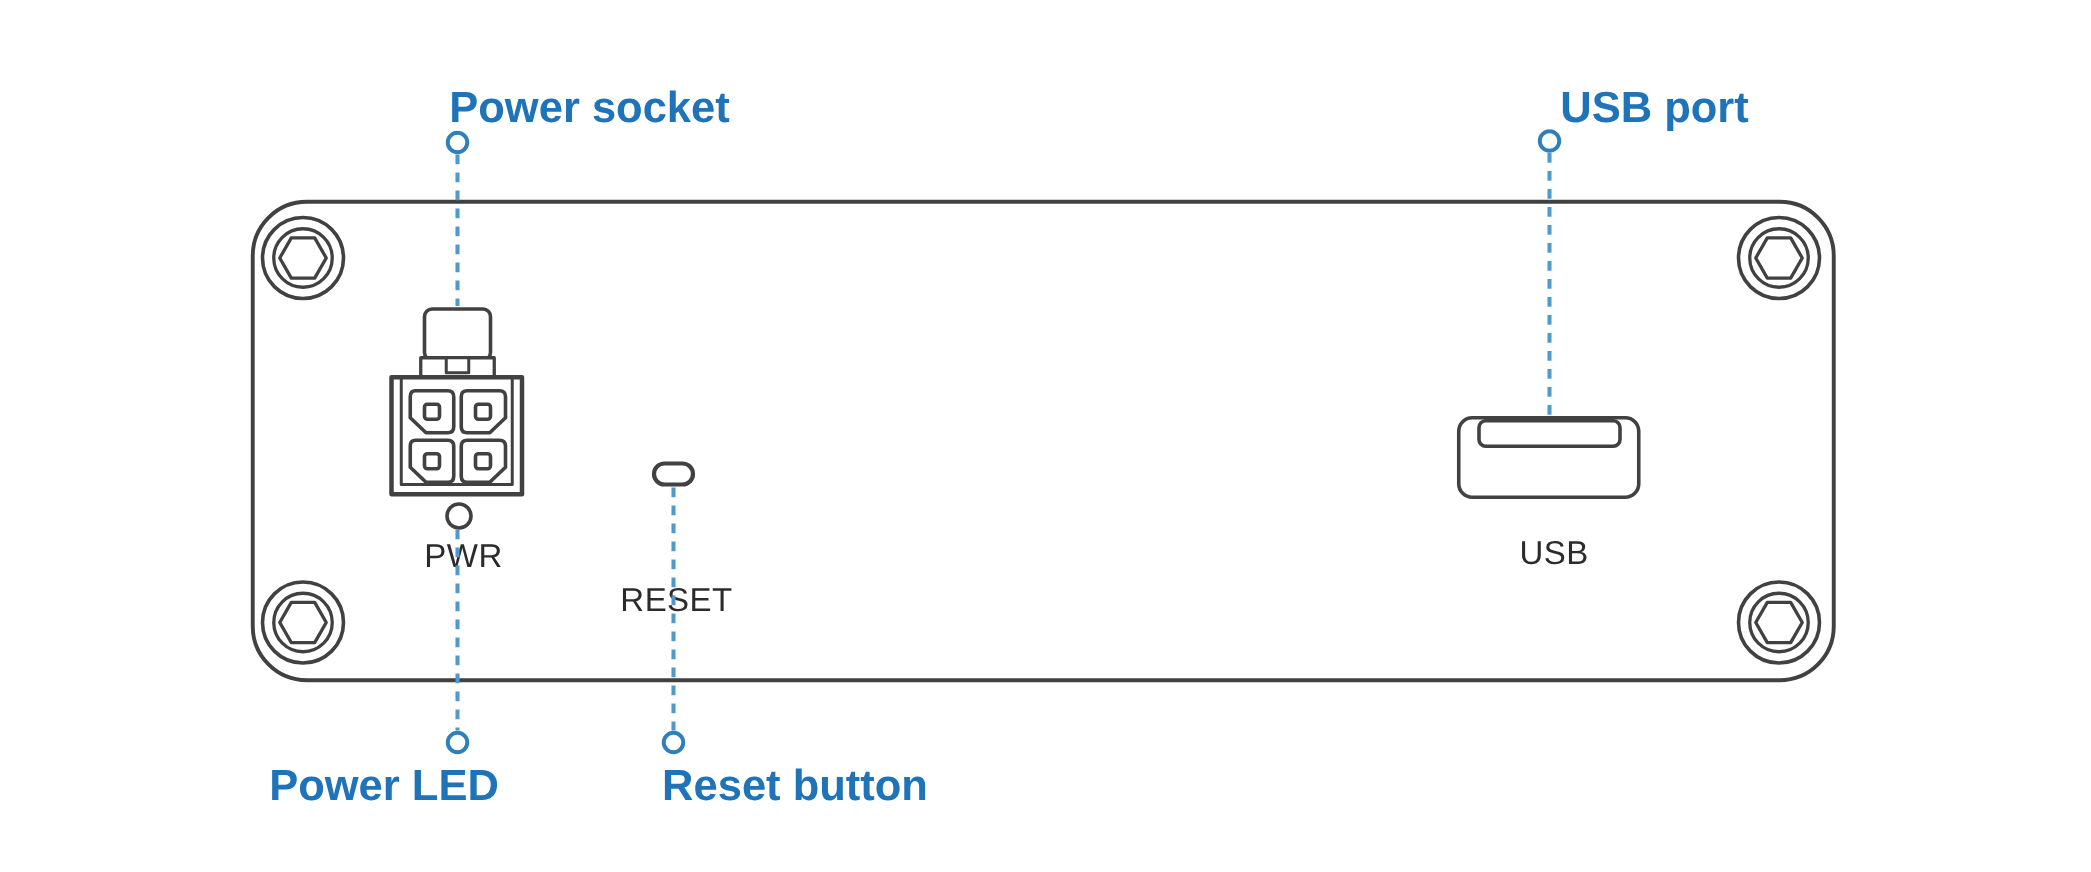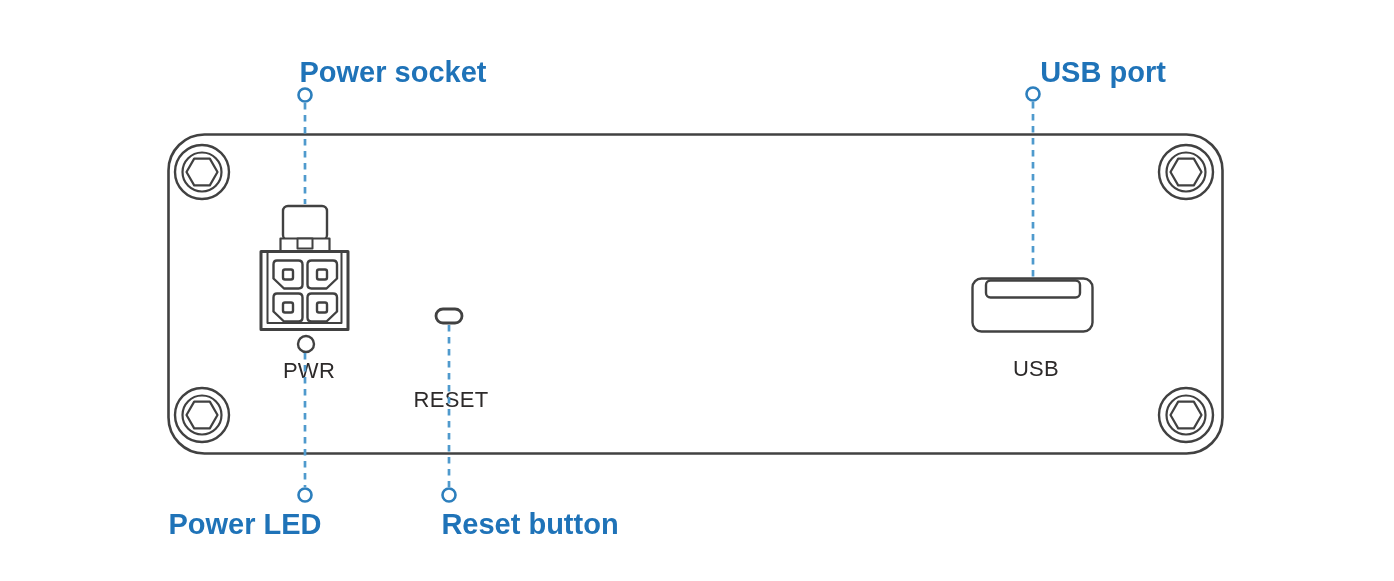--- a/index.html
+++ b/index.html
@@ -96,21 +96,21 @@
     <rect class="stroke-dark" x="436" y="309" width="26" height="14" rx="7" stroke-width="2.8"></rect>
 
     <g>
       <rect class="stroke-dark fill-bg" x="972.5" y="278.5" width="120" height="53" rx="9" stroke-width="2.4"></rect>
       <rect class="stroke-dark fill-bg" x="986" y="280.5" width="94" height="17" rx="4.5" stroke-width="2.4"></rect>
     </g>
   </svg>
 
   <div class="callout" style="left:393px;top:58px;">Power socket</div>
   <div class="callout" style="left:1087px;top:58px;margin-left:16px;">USB port</div>
-  <div class="callout" style="left:245px;top:510px;">Power LED</div>
+  <div class="callout" style="left:256px;top:510px;">Power LED</div>
   <div class="callout" style="left:530px;top:510px;">Reset button</div>
 
   <div class="panel-label" style="left:309px;top:360px;">PWR</div>
   <div class="panel-label" style="left:451px;top:360px;margin-top:29px;">RESET</div>
   <div class="panel-label" style="left:1036px;top:358px;text-align:right;">USB</div>
 
   <svg class="layer overlay" viewBox="0 0 1394 581">
     <g>
       <circle class="leader-dot" cx="305" cy="95" r="6.5"></circle>
       <path class="leader-dash" d="M305 103 V204"></path>

